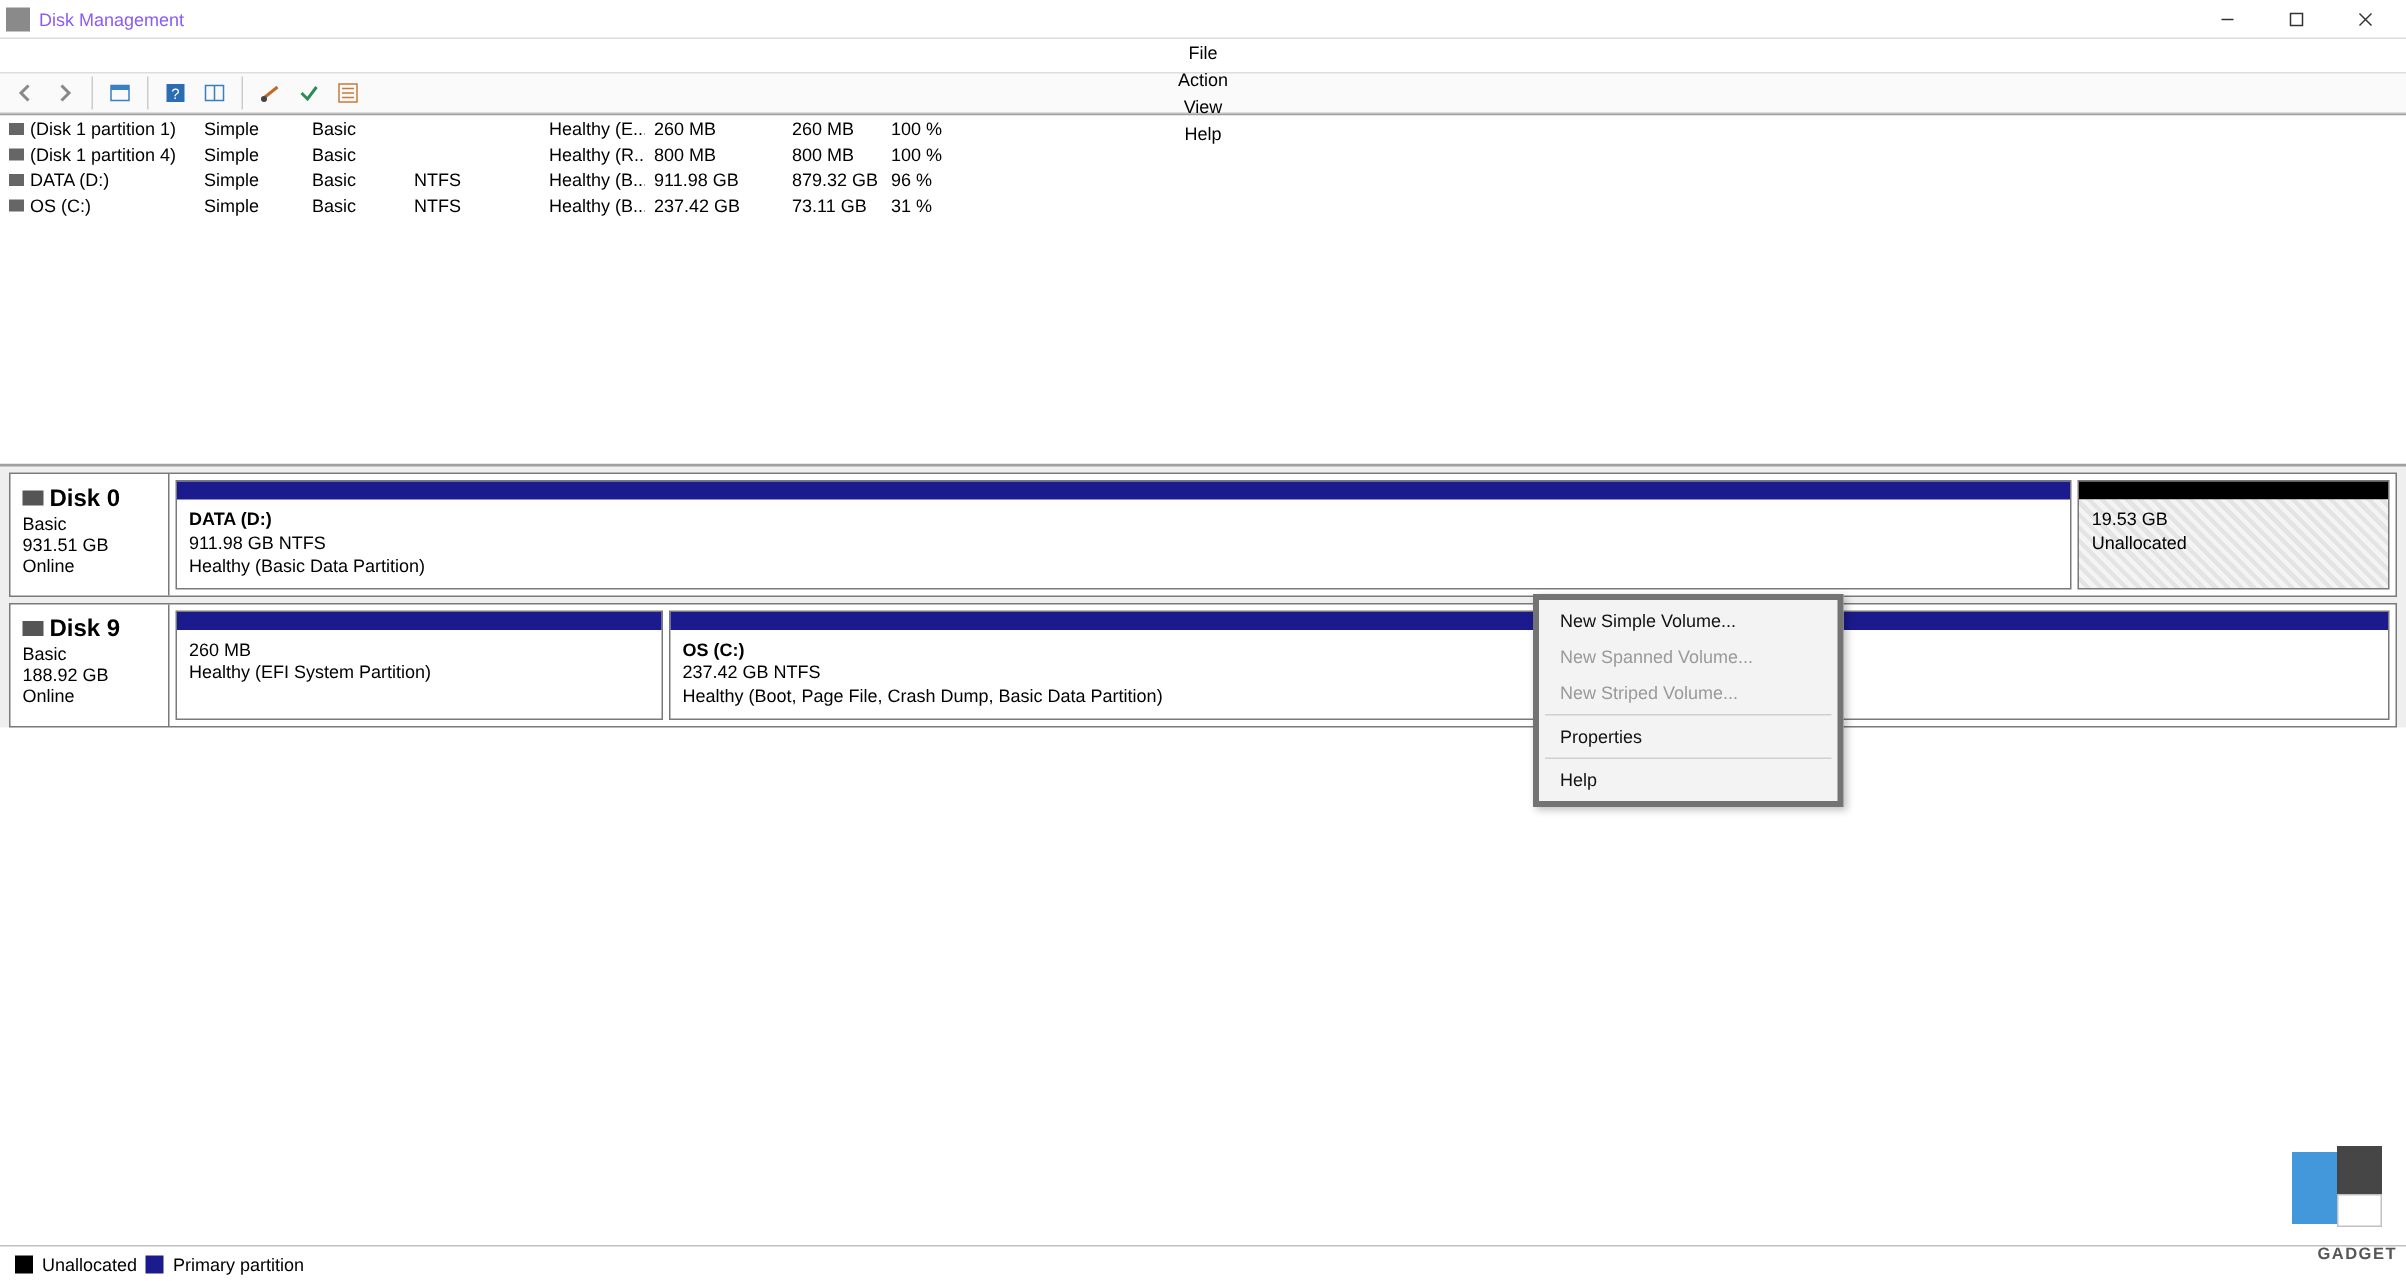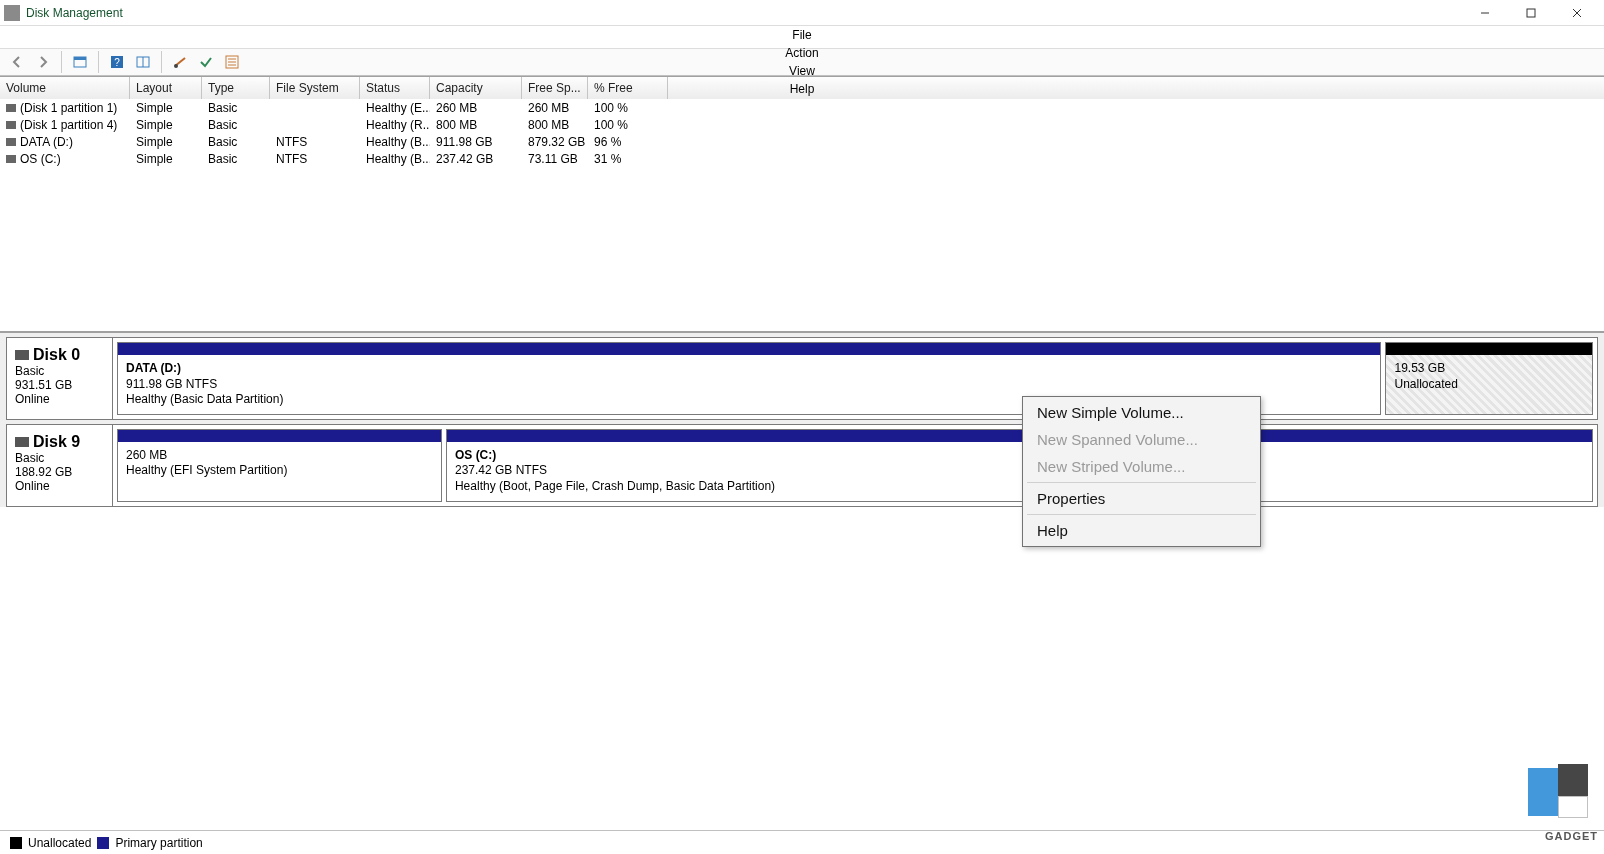--- a/index.html
+++ b/index.html
@@ -1,21 +1,21 @@
 <!DOCTYPE html>
 <html><head>
 <meta charset="utf-8">
 <style>
 * { margin:0; padding:0; box-sizing:border-box; font-family:"Segoe UI", Tahoma, sans-serif; }
 html,body { width:1604px; height:854px; background:#fff; overflow:hidden; }
 
 
 .titlebar { height:26px; display:flex; align-items:center; padding:0 4px; border-bottom:1px solid #ddd; }
 .titlebar .icon { width:16px; height:16px; background:#8a8a8a; margin-right:6px; display:inline-block; }
-.titlebar .title { font-size:12px; color:#14532d; flex:1; }
+.titlebar .title { font-size:12px; color:#8b5cf6; flex:1; }
 .win-controls { display:flex; }
 .win-controls div { width:46px; height:26px; display:flex; align-items:center; justify-content:center; color:#333; font-size:13px; }
 .win-controls div svg { width:10px; height:10px; }
 
 
 .menubar { height:22px; display:flex; align-items:center; padding:0 6px; font-size:12px; gap:0;flex-direction:column; }
 .menubar span { padding:2px 10px; }
 
 
 .toolbar { height:28px; border-top:1px solid #ddd; border-bottom:1px solid #c0c0c0; display:flex; align-items:center; padding:0 6px; gap:4px; background:#fafafa; }
@@ -50,21 +50,21 @@
 .disk-parts { flex:1; display:flex; padding:4px; gap:4px; }
 .part { border:1px solid #7a7a7a; display:flex; flex-direction:column; }
 .part .bar { height:12px; }
 .bar-primary { background:#1b1b8d; }
 .bar-unalloc { background:#000; }
 .part .body { flex:1; padding:6px 8px; font-size:12px; line-height:1.3; }
 .part.unalloc .body { background:repeating-linear-gradient(45deg,#f4f4f4,#f4f4f4 3px,#e4e4e4 3px,#e4e4e4 6px); }
 .part .body b { font-size:12px; }
 
 
-.context-menu { position:absolute; background:#f3f3f3; border:1px solid #737373; box-shadow:2px 2px 5px rgba(0,0,0,.25); font-size:15px; padding:2px 0; width:239px; }
+.context-menu { position:absolute; background:#f3f3f3; border:4px solid #737373; box-shadow:2px 2px 5px rgba(0,0,0,.25); font-size:12px; padding:2px 0; width:207px; }
 .context-menu .mitem { padding:5px 14px; color:#111; }
 .context-menu .mitem.disabled { color:#9a9a9a; }
 .context-menu hr { border:none; border-top:1px solid #d0d0d0; margin:2px 4px; }
 
 
 .legend { position:absolute; bottom:0; left:0; right:0; height:24px; border-top:1px solid #c0c0c0; display:flex; align-items:center; padding:0 10px; font-size:12px; gap:6px; background:#fff; }
 .legend .sw { width:12px; height:12px; display:inline-block; }
 
 
 .watermark { position:absolute; right:6px; bottom:28px; opacity:.9; }
@@ -154,30 +154,20 @@
       <svg viewBox="0 0 16 16">
         <rect x="2" y="2" width="12" height="12" fill="none" stroke="#c77a3a"></rect>
         <line x1="4" y1="5" x2="12" y2="5" stroke="#c77a3a"></line>
         <line x1="4" y1="8" x2="12" y2="8" stroke="#c77a3a"></line>
         <line x1="4" y1="11" x2="12" y2="11" stroke="#c77a3a"></line>
       </svg>
     </div>
 </div>
 
 <div class="vol-wrap">
-  <div class="vol-header">
-    <div class="c-vol">Volume</div>
-    <div class="c-lay">Layout</div>
-    <div class="c-typ">Type</div>
-    <div class="c-fs">File System</div>
-    <div class="c-sta">Status</div>
-    <div class="c-cap">Capacity</div>
-    <div class="c-fre">Free Sp...</div>
-    <div class="c-pct">% Free</div>
-  </div>
   <div class="vol-rows" id="vol-rows">
       <div class="vol-row">
         <div class="c-vol"><span class="vicon"></span>(Disk 1 partition 1)</div>
         <div class="c-lay">Simple</div>
         <div class="c-typ">Basic</div>
         <div class="c-fs"></div>
         <div class="c-sta">Healthy (E...</div>
         <div class="c-cap">260 MB</div>
         <div class="c-fre">260 MB</div>
         <div class="c-pct">100 %</div>

